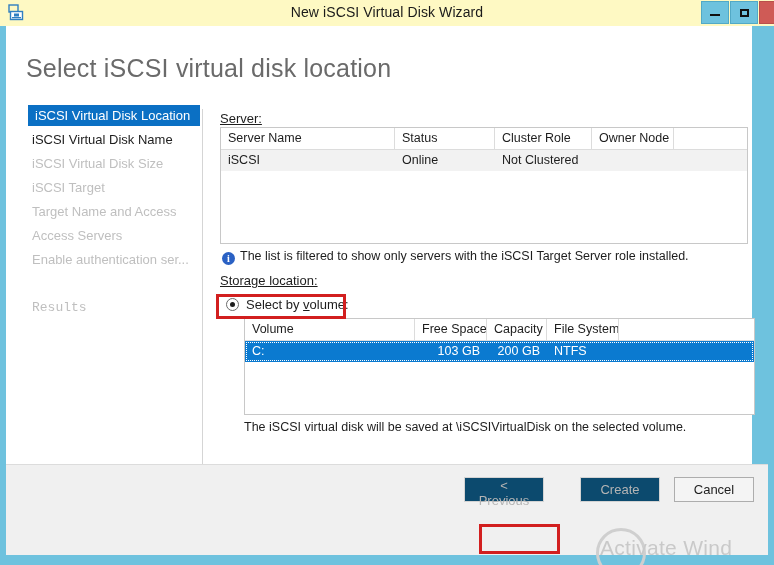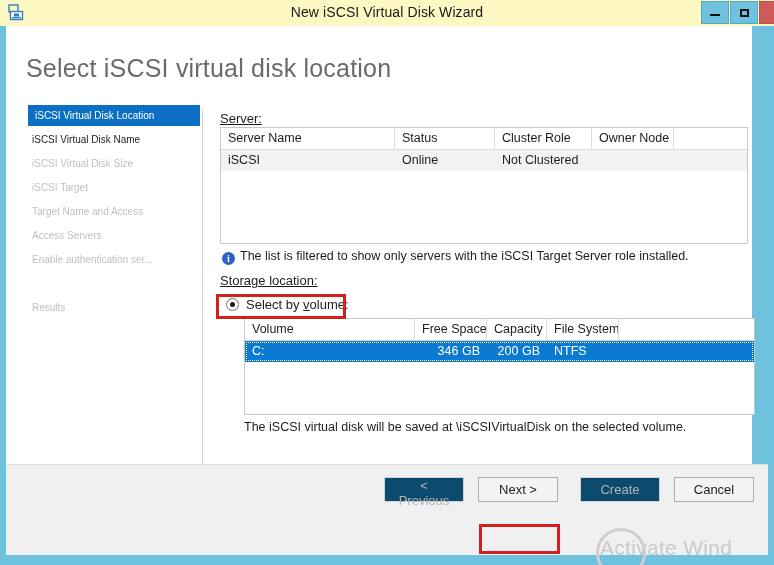--- a/index.html
+++ b/index.html
@@ -125,21 +125,21 @@
     left: 196px; top: 83px;
     width: 1px;
     height: 372px;
     background: #d5d5d5;
   }
   .nav-item {
     position: absolute;
     left: 18px;
     width: 172px;
     height: 21px;
-    font-size: 10px;
+    font-size: 13px;
     line-height: 21px;
     padding-left: 8px;
     box-sizing: border-box;
     color: #1d1d1d;
     white-space: nowrap;
     overflow: hidden;
   }
   .nav-item.active {
     background: #0b70c4;
     color: #ffffff;
@@ -372,21 +372,21 @@
     <div class="page-title">Select iSCSI virtual disk location</div>
 
     <div class="sidebar">
       <div class="nav-item active" style="top:0px;"><span>iSCSI Virtual Disk Location</span></div>
       <div class="nav-item" style="top:24px;"><span>iSCSI Virtual Disk Name</span></div>
       <div class="nav-item disabled" style="top:48px;"><span>iSCSI Virtual Disk Size</span></div>
       <div class="nav-item disabled" style="top:72px;"><span>iSCSI Target</span></div>
       <div class="nav-item disabled" style="top:96px;"><span>Target Name and Access</span></div>
       <div class="nav-item disabled" style="top:120px;"><span>Access Servers</span></div>
       <div class="nav-item disabled" style="top:144px;"><span>Enable authentication ser...</span></div>
-      <div class="nav-item disabled" style="top:192px;"><span>Results</span></div>
+      <div class="nav-item disabled" style="top:192px;font-family:Liberation Mono, monospace;"><span>Results</span></div>
     </div>
     <div class="sidebar-divider"></div>
 
     <div class="pane">
 
       <div class="field-label" style="left:0px; top:6px;"><u>Server:</u></div>
 
       <div class="tbl" style="left:0px; top:22px; width:528px; height:117px;">
         <div class="tbl-head">
           <div class="th" style="width:174px;">Server Name</div>
@@ -418,21 +418,21 @@
       <div class="tbl" style="left:24px; top:213px; width:511px; height:97px;">
         <div class="tbl-head">
           <div class="th" style="width:170px;">Volume</div>
           <div class="th" style="width:72px;">Free Space</div>
           <div class="th" style="width:60px;">Capacity</div>
           <div class="th" style="width:72px;">File System</div>
           <div class="th" style="width:135px;"></div>
         </div>
         <div class="tbl-row selected">
           <div class="td" style="width:170px;">C:</div>
-          <div class="td right" style="width:72px;">346 GB</div>
+          <div class="td right" style="width:72px;">103 GB</div>
           <div class="td right" style="width:60px;">200 GB</div>
           <div class="td" style="width:72px;">NTFS</div>
           <div class="td" style="width:135px;"></div>
         </div>
       </div>
 
       <div class="note" style="left:24px; top:315px;">The iSCSI virtual disk will be saved at \iSCSIVirtualDisk on the selected volume.</div>
 
       <div class="radio-row" style="left:6px; top:341px;margin-top:48px;">
         <span class="radio"></span>
@@ -441,21 +441,20 @@
 
       <input class="textinput" style="left: 24px; top: 365px; width: 425px;" value="" placeholder="">
       <button class="btn browse" style="left:460px; top:363px; width:75px; height:24px;">Browse...</button>
 
     </div>
 
     <div class="footer">
       <div class="footer-btns">
         <button class="btn disabled" style="width:73px;">&lt; Previous</button>
         <span class="gap-sm"></span>
-        <button class="btn" style="width:73px;">Next &gt;</button>
         <span class="gap-lg"></span>
         <button class="btn disabled" style="width:73px;">Create</button>
         <span class="gap-sm"></span>
         <button class="btn" style="width:73px;">Cancel</button>
       </div>
     </div>
 
   </div>
 
   <div class="watermark-ring"></div>

